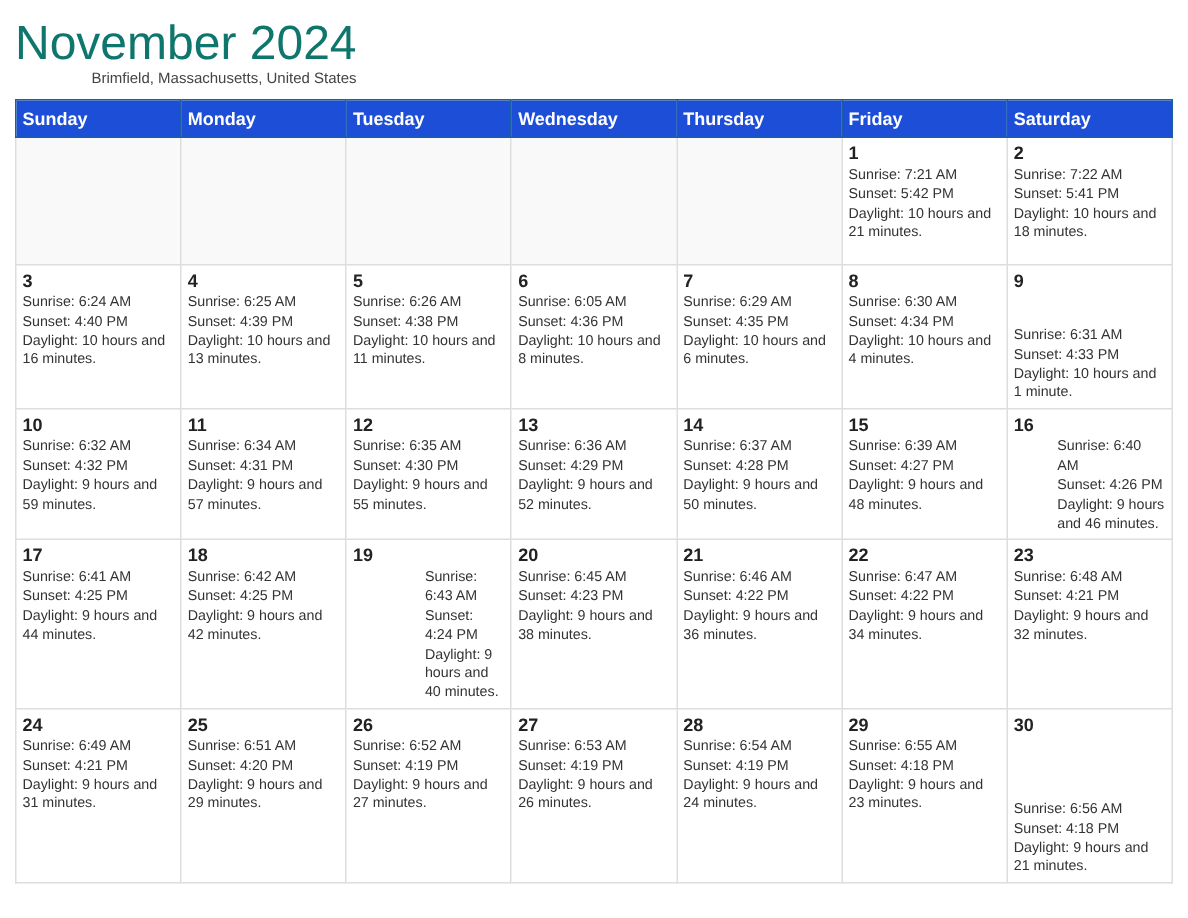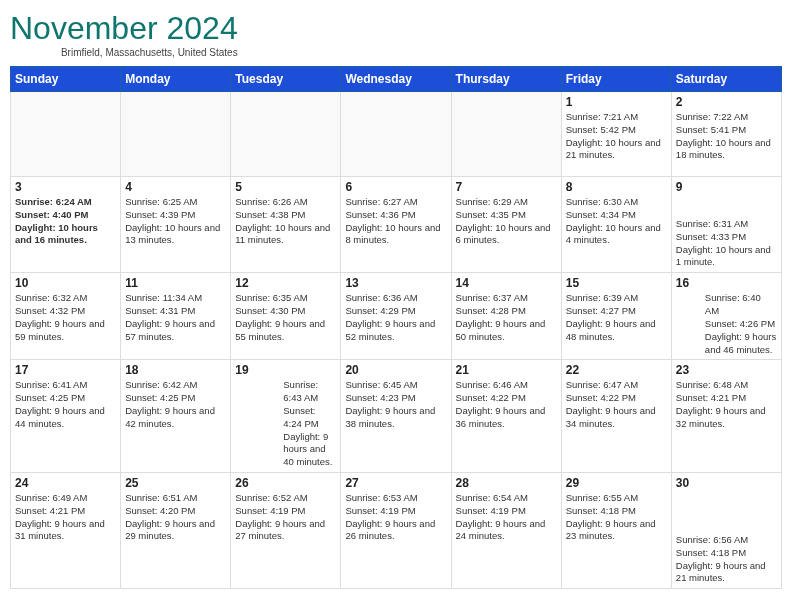--- a/index.html
+++ b/index.html
@@ -130,39 +130,39 @@
         <td>
           <span class="day-num">2</span>
           <div class="day-info" style="white-space: pre-line;">Sunrise: 7:22 AM
 Sunset: 5:41 PM
 Daylight: 10 hours and 18 minutes.</div>
         </td>
       </tr>
       <tr>
         <td>
           <span class="day-num">3</span>
-          <div class="day-info" style="white-space: pre-line; font-weight: bold;">Sunrise: 6:24 AM
+          <div class="day-info" style="white-space: pre-line;">Sunrise: 6:24 AM
 Sunset: 4:40 PM
 Daylight: 10 hours and 16 minutes.</div>
         </td>
         <td>
           <span class="day-num">4</span>
           <div class="day-info" style="white-space: pre-line;">Sunrise: 6:25 AM
 Sunset: 4:39 PM
 Daylight: 10 hours and 13 minutes.</div>
         </td>
         <td>
           <span class="day-num">5</span>
           <div class="day-info" style="white-space: pre-line;">Sunrise: 6:26 AM
 Sunset: 4:38 PM
 Daylight: 10 hours and 11 minutes.</div>
         </td>
         <td>
           <span class="day-num">6</span>
-          <div class="day-info" style="white-space: pre-line;">Sunrise: 6:27 AM
+          <div class="day-info" style="white-space: pre-line;">Sunrise: 6:05 AM
 Sunset: 4:36 PM
 Daylight: 10 hours and 8 minutes.</div>
         </td>
         <td>
           <span class="day-num">7</span>
           <div class="day-info" style="white-space: pre-line;">Sunrise: 6:29 AM
 Sunset: 4:35 PM
 Daylight: 10 hours and 6 minutes.</div>
         </td>
         <td>
@@ -180,21 +180,21 @@
       </tr>
       <tr>
         <td>
           <span class="day-num">10</span>
           <div class="day-info" style="white-space: pre-line;">Sunrise: 6:32 AM
 Sunset: 4:32 PM
 Daylight: 9 hours and 59 minutes.</div>
         </td>
         <td>
           <span class="day-num">11</span>
-          <div class="day-info" style="white-space: pre-line;">Sunrise: 11:34 AM
+          <div class="day-info" style="white-space: pre-line;">Sunrise: 6:34 AM
 Sunset: 4:31 PM
 Daylight: 9 hours and 57 minutes.</div>
         </td>
         <td>
           <span class="day-num">12</span>
           <div class="day-info" style="white-space: pre-line;">Sunrise: 6:35 AM
 Sunset: 4:30 PM
 Daylight: 9 hours and 55 minutes.</div>
         </td>
         <td>

